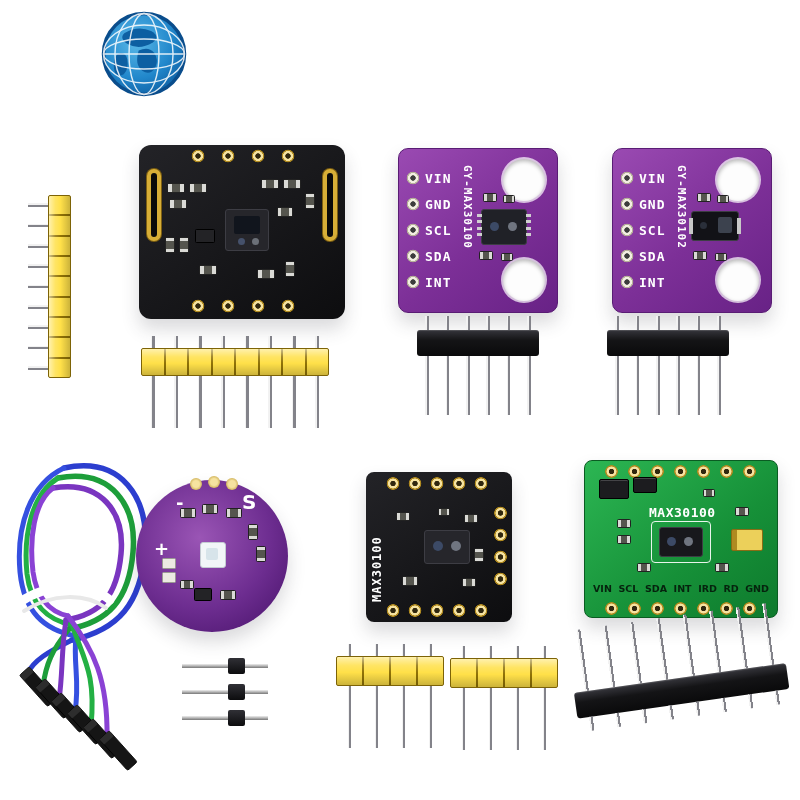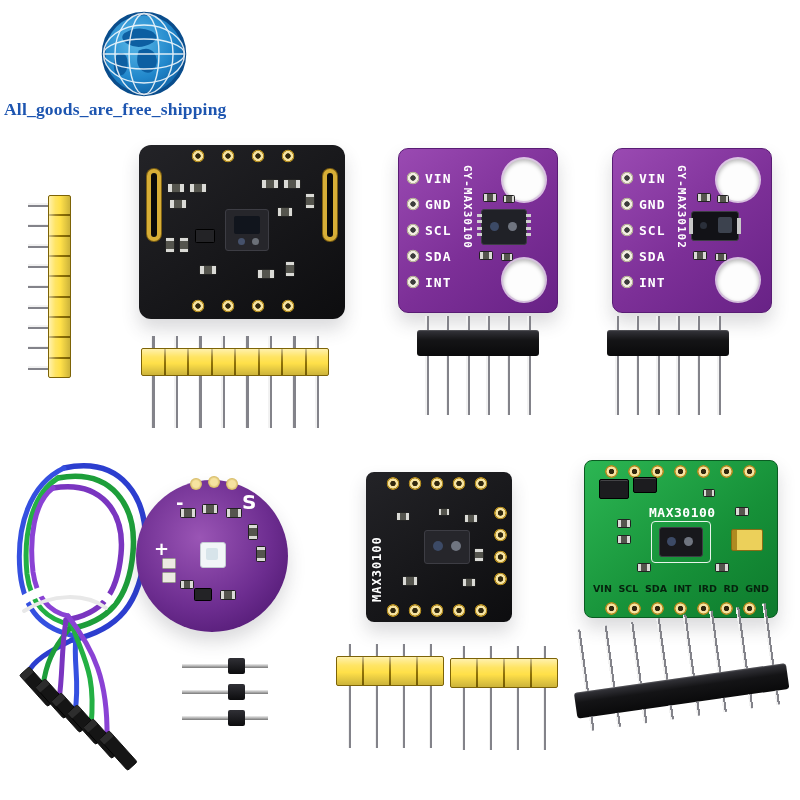--- a/index.html
+++ b/index.html
@@ -99,21 +99,20 @@
     <path d="M44 46 q11 -5 17 2 q6 8 2 17 q-6 10 -15 4 q-9 -7 -4 -23 Z" fill="#0d5fa2"></path>
     <path d="M20 50 q9 -3 11 6 q2 11 -4 17 q-9 5 -11 -6 q-2 -11 4 -17 Z" fill="#0d5fa2"></path>
     <g fill="none" stroke="#ffffff" stroke-width="1.6" opacity=".85">
       <ellipse cx="50" cy="50" rx="46" ry="17"></ellipse>
       <ellipse cx="50" cy="50" rx="46" ry="33"></ellipse>
       <ellipse cx="50" cy="50" rx="17" ry="46"></ellipse>
       <ellipse cx="50" cy="50" rx="33" ry="46"></ellipse>
       <line x1="4" y1="50" x2="96" y2="50"></line>
     </g>
   </svg>
-  <div class="tagline">All_goods_are_free_shipping</div>
 
   <div class="abs" style="left:28px;top:195px;width:44px;height:183px">
     <div class="pins py" style="left:0;top:0;width:20px;height:183px;--p:20.33px"></div>
     <div class="yby" style="left:20px;top:0;width:23px;height:183px;--p:20.33px"></div>
   </div>
 
   <div class="pcb pcb-black" style="left:139px;top:145px;width:206px;height:174px">
     <div class="gold-slot" style="left:8px;top:24px;width:14px;height:72px"></div>
     <div class="gold-slot" style="left:184px;top:24px;width:14px;height:72px"></div>
     <div class="pads" style="left:44px;top:4px;width:120px;height:14px;background-size:30px 14px"></div>

